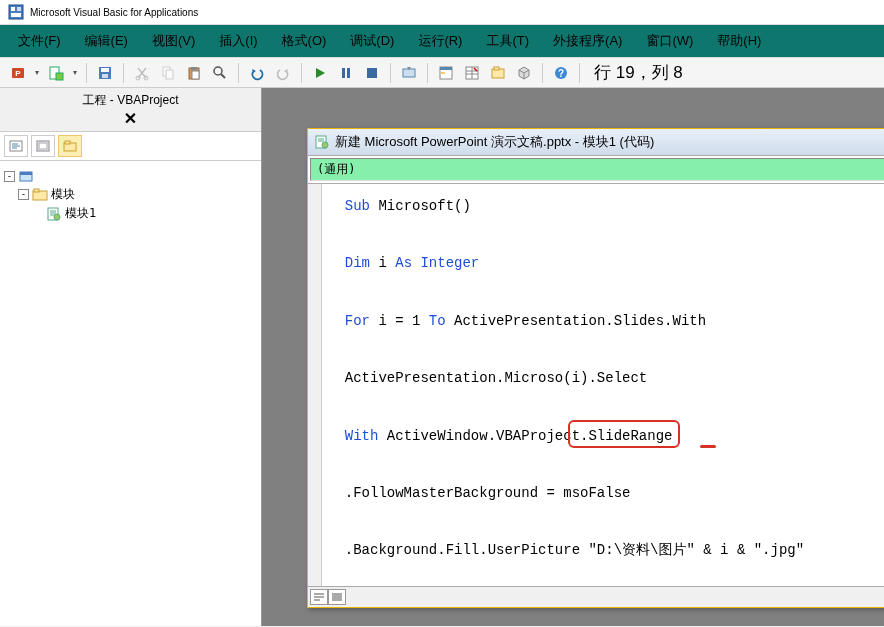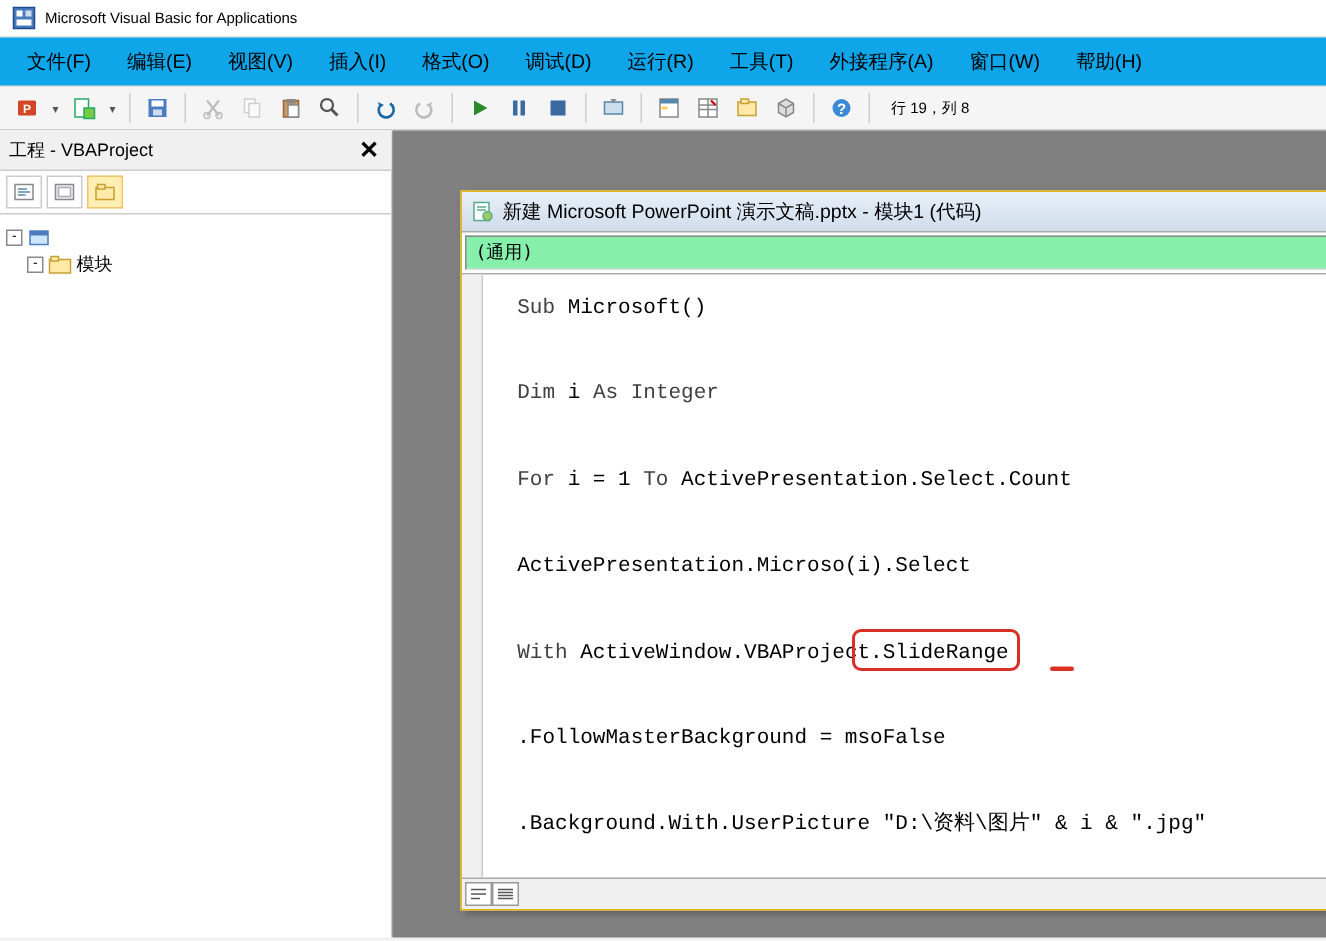--- a/index.html
+++ b/index.html
@@ -2,33 +2,33 @@
 <html><head>
 <meta charset="utf-8">
 <style>
   * { box-sizing: border-box; margin: 0; padding: 0; }
   body { font-family: "Microsoft YaHei", "Segoe UI", Tahoma, sans-serif; font-size: 12px; background: #f0f0f0; width: 884px; height: 627px; overflow: hidden; }
   
   .titlebar { background: #fff; padding: 4px 8px; display: flex; align-items: center; gap: 6px; border-bottom: 1px solid #ddd; }
   .titlebar .app-icon svg { width: 16px; height: 16px; }
   .titlebar .title-text { font-size: 10px; }
   
-  .menubar { background: #0ea5e9; padding: 4px 8px; display: flex; gap: 4px; border-bottom: 1px solid #ddd; }
+  .menubar { background: #0f766e; padding: 4px 8px; display: flex; gap: 4px; border-bottom: 1px solid #ddd; }
   .menubar .menu-item { padding: 3px 10px; cursor: pointer; font-size: 13px; }
   
   .toolbar { background: #f5f5f5; padding: 3px 6px; display: flex; align-items: center; gap: 2px; border-bottom: 1px solid #ccc; }
   .toolbar .tb-btn { width: 24px; height: 22px; display: inline-flex; align-items: center; justify-content: center; cursor: pointer; border: 1px solid transparent; }
   .toolbar .tb-sep { width: 1px; height: 20px; background: #ccc; margin: 0 4px; }
   .toolbar .tb-drop { width: 10px; display:inline-flex; align-items:center; justify-content:center; cursor:pointer; font-size:8px; color:#555;}
-  .toolbar .status-text { margin-left: 8px; font-size: 10px; }
+  .toolbar .status-text { margin-left: 8px; font-size: 17px; }
   
   .main-area { display: flex; height: calc(627px - 89px); }
   
   .project-panel { width: 262px; background: #fff; border-right: 1px solid #999; display: flex; flex-direction: column; }
-  .panel-header { background: #f0f0f0; border-bottom: 1px solid #ccc; padding: 4px 6px; display: flex; justify-content: space-between; align-items: center; font-size: 12px; }
+  .panel-header { background: #f0f0f0; border-bottom: 1px solid #ccc; padding: 4px 6px; display: flex; justify-content: space-between; align-items: center; font-size: 12px; flex-direction: column; }
   .panel-close { width: 18px; height: 18px; display: flex; align-items: center; justify-content: center; cursor: pointer; font-weight: bold; font-size: 16px; }
   .panel-toolbar { padding: 3px 4px; border-bottom: 1px solid #ccc; display: flex; gap: 3px; }
   .panel-toolbar .pt-btn { width: 24px; height: 22px; border: 1px solid #ccc; background: #fff; display: inline-flex; align-items: center; justify-content: center; cursor: pointer; }
   .panel-toolbar .pt-btn.active { border: 1px solid #f0c36d; background: #fdeeb3; }
   .tree { padding: 6px 4px; font-size: 12px; overflow: auto; flex: 1; }
   .tree-row { display: flex; align-items: center; gap: 0; padding: 1px 0; white-space: nowrap; }
   .tree-toggle { width: 14px; text-align: center; cursor: pointer; font-family: monospace; border:1px solid #888; font-size:9px; line-height:9px; height:11px; width:11px; margin-right:3px; background:#fff;}
   .tree-indent { display:inline-block; }
   .tree-icon { width: 16px; height: 16px; margin-right: 3px; display: inline-flex; align-items: center; justify-content: center; }
   .tree-label { cursor: pointer; font-family: SimSun, "MS Gothic", monospace; font-size: 12px; }
@@ -36,21 +36,21 @@
   .mdi-area { flex: 1; background: #808080; position: relative; }
   
   .code-window { position: absolute; left: 45px; top: 40px; width: 616px; height: 480px; background: #fff; border: 1px solid #eab308; box-shadow: 2px 2px 5px rgba(0,0,0,0.3); display: flex; flex-direction: column; }
   .code-window-title { background: linear-gradient(#e8f0f8,#d0dceb); padding: 4px 6px; display: flex; align-items: center; gap: 5px; font-size: 13px; border-bottom: 1px solid #aaa; }
   .code-dropdowns { display: flex; border-bottom: 1px solid #aaa; }
   .code-dd { flex: 1; border: 1px inset #ddd; margin: 2px; padding: 2px 6px; font-size: 12px; font-family: SimSun, monospace; background: #86efac; display:flex; justify-content:space-between; align-items:center;}
   .code-dd .arrow { font-size:10px; color:#555; }
   .code-body-wrap { flex:1; display:flex; overflow:hidden; }
   .code-margin { width:14px; background:#f0f0f0; border-right:1px solid #ccc; }
   .code-body { flex: 1; padding: 8px 6px; font-family: "NSimSun", "SimSun", "Courier New", monospace; font-size: 14px; line-height: 2.05; white-space: pre; overflow: auto; position: relative; }
-  .code-body .kw { color: #404040; }
+  .code-body .kw { color: #1d4ed8; }
   .hl-box { position: absolute; border: 2px solid #d93025; border-radius: 6px; }
   .hl-underline { position: absolute; height: 3px; background: #d93025; border-radius: 2px; }
   .code-footer { border-top: 1px solid #aaa; padding: 2px; display:flex; gap:0; background:#f0f0f0;}
   .code-footer .view-btn { width:18px; height:16px; border:1px solid #999; background:#fff; display:inline-flex; align-items:center; justify-content:center; font-size:10px; cursor:pointer;}
   
   svg { display: block; }
 </style>
 </head>
 <body>
 
@@ -250,20 +250,33 @@
         <span class="tree-indent" style="width:14px"></span>
         <span class="tree-toggle">-</span>
         <span class="tree-icon">
             <svg width="16" height="16">
               <rect x="1" y="4" width="14" height="9" fill="#ffe9a8" stroke="#c9a030"></rect>
               <rect x="2" y="2" width="5" height="3" fill="#ffe9a8" stroke="#c9a030"></rect>
             </svg>
           </span>
         <span class="tree-label">模块</span>
       </div>
+      <div class="tree-row">
+        <span class="tree-indent" style="width:42px"></span>
+        <span class="tree-icon">
+            <svg width="16" height="16">
+              <rect x="2" y="2" width="10" height="12" fill="#fff" stroke="#5a8"></rect>
+              <line x1="4" y1="5" x2="10" y2="5" stroke="#5a8"></line>
+              <line x1="4" y1="7" x2="10" y2="7" stroke="#5a8"></line>
+              <line x1="4" y1="9" x2="8" y2="9" stroke="#5a8"></line>
+              <circle cx="11" cy="11" r="3" fill="#9c6" stroke="#5a8"></circle>
+            </svg>
+          </span>
+        <span class="tree-label">模块1</span>
+      </div>
     </div>
   </div>
 
   <div class="mdi-area">
     <div class="code-window">
       <div class="code-window-title">
         <span>
             <svg width="16" height="16">
               <rect x="2" y="2" width="10" height="12" fill="#fff" stroke="#5a8"></rect>
               <line x1="4" y1="5" x2="10" y2="5" stroke="#5a8"></line>
@@ -278,29 +291,29 @@
             <span>(通用)</span>
             <span class="arrow">▼</span>
           </div>
       </div>
       <div class="code-body-wrap">
         <div class="code-margin"></div>
         <div class="code-body">  <span class="kw">Sub</span><span> Microsoft()</span>
 
   <span class="kw">Dim</span><span> i </span><span class="kw">As Integer</span>
 
-  <span class="kw">For</span><span> i = 1 </span><span class="kw">To</span><span> ActivePresentation.Select.Count</span>
+  <span class="kw">For</span><span> i = 1 </span><span class="kw">To</span><span> ActivePresentation.Slides.With</span>
 
   <span>ActivePresentation.Microso(i).Select</span>
 
   <span class="kw">With</span><span> ActiveWindow.VBAProject.SlideRange</span>
 
   <span>.FollowMasterBackground = msoFalse</span>
 
-  <span>.Background.With.UserPicture </span><span>"D:\资料\图片"</span><span> &amp; i &amp; ".jpg"</span>
+  <span>.Background.Fill.UserPicture </span><span>"D:\资料\图片"</span><span> &amp; i &amp; ".jpg"</span>
 
   
 
   
 
   
 <div class="hl-box" style="left:246px; top:236px; width:112px; height:28px;"></div>
 <div class="hl-underline" style="left:378px; top:261px; width:16px;"></div>
 </div>
       </div>

